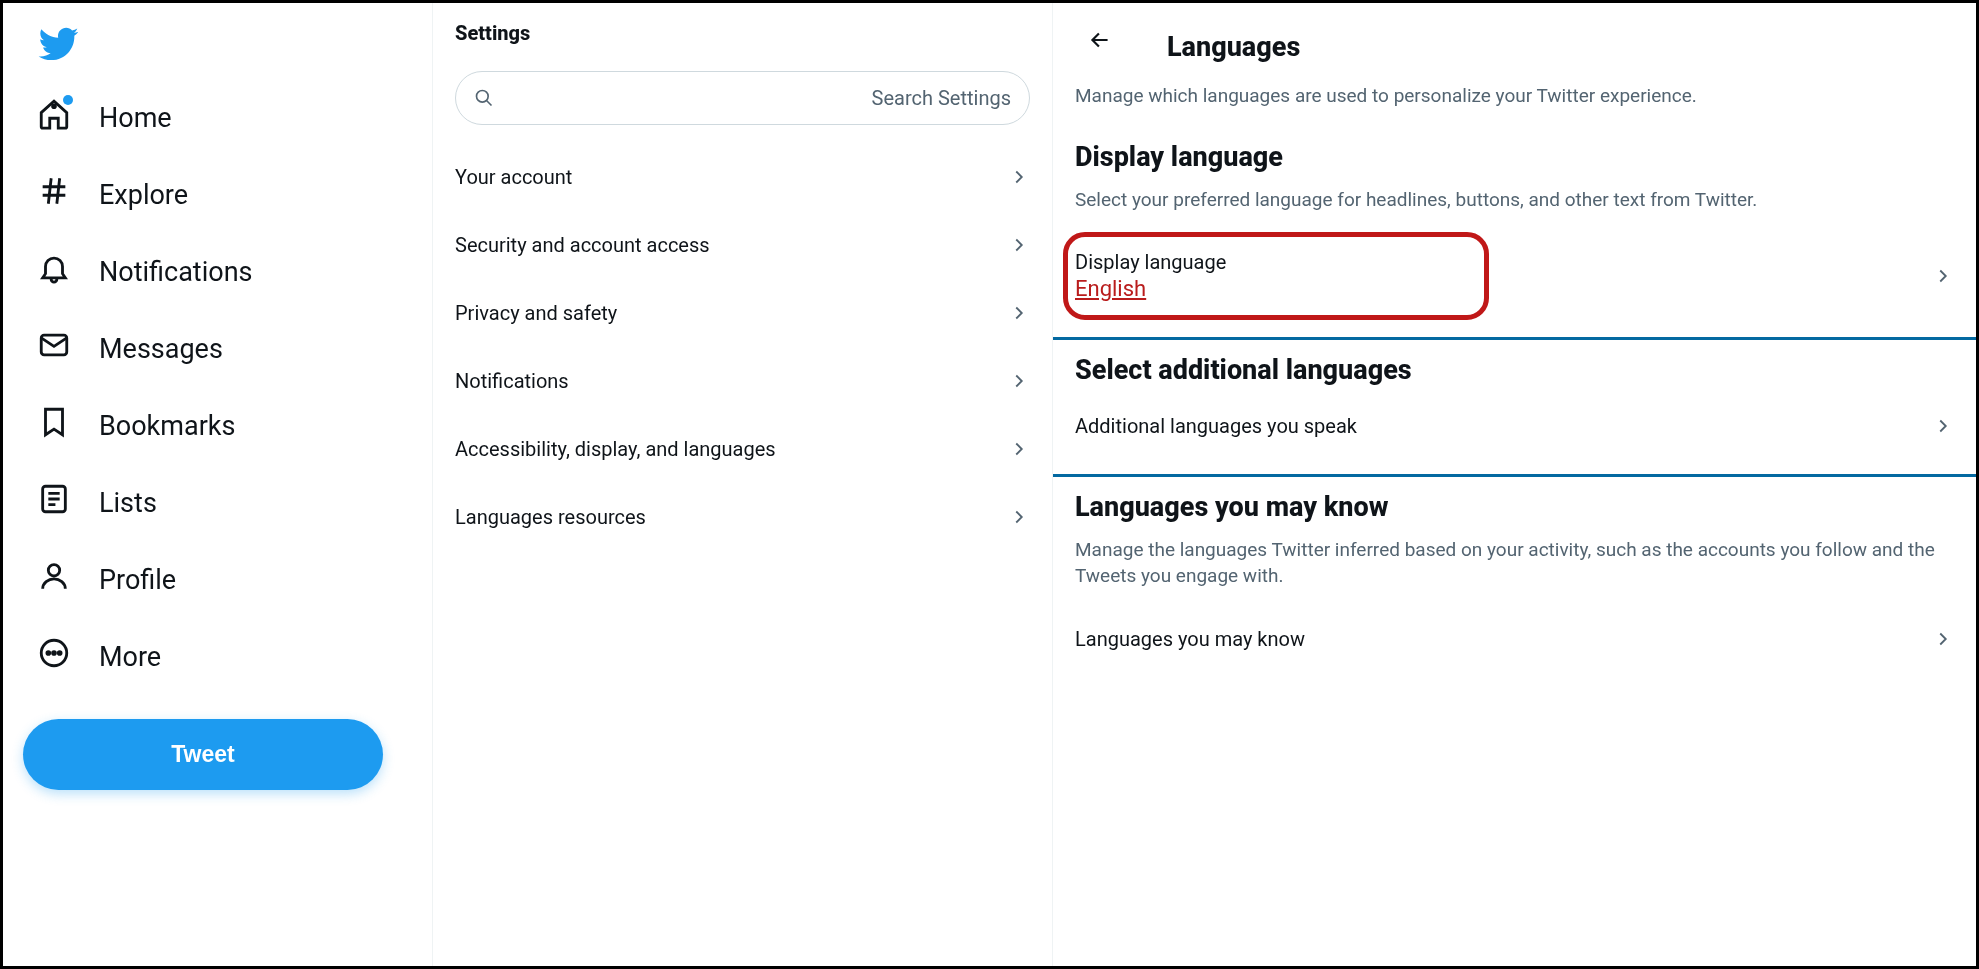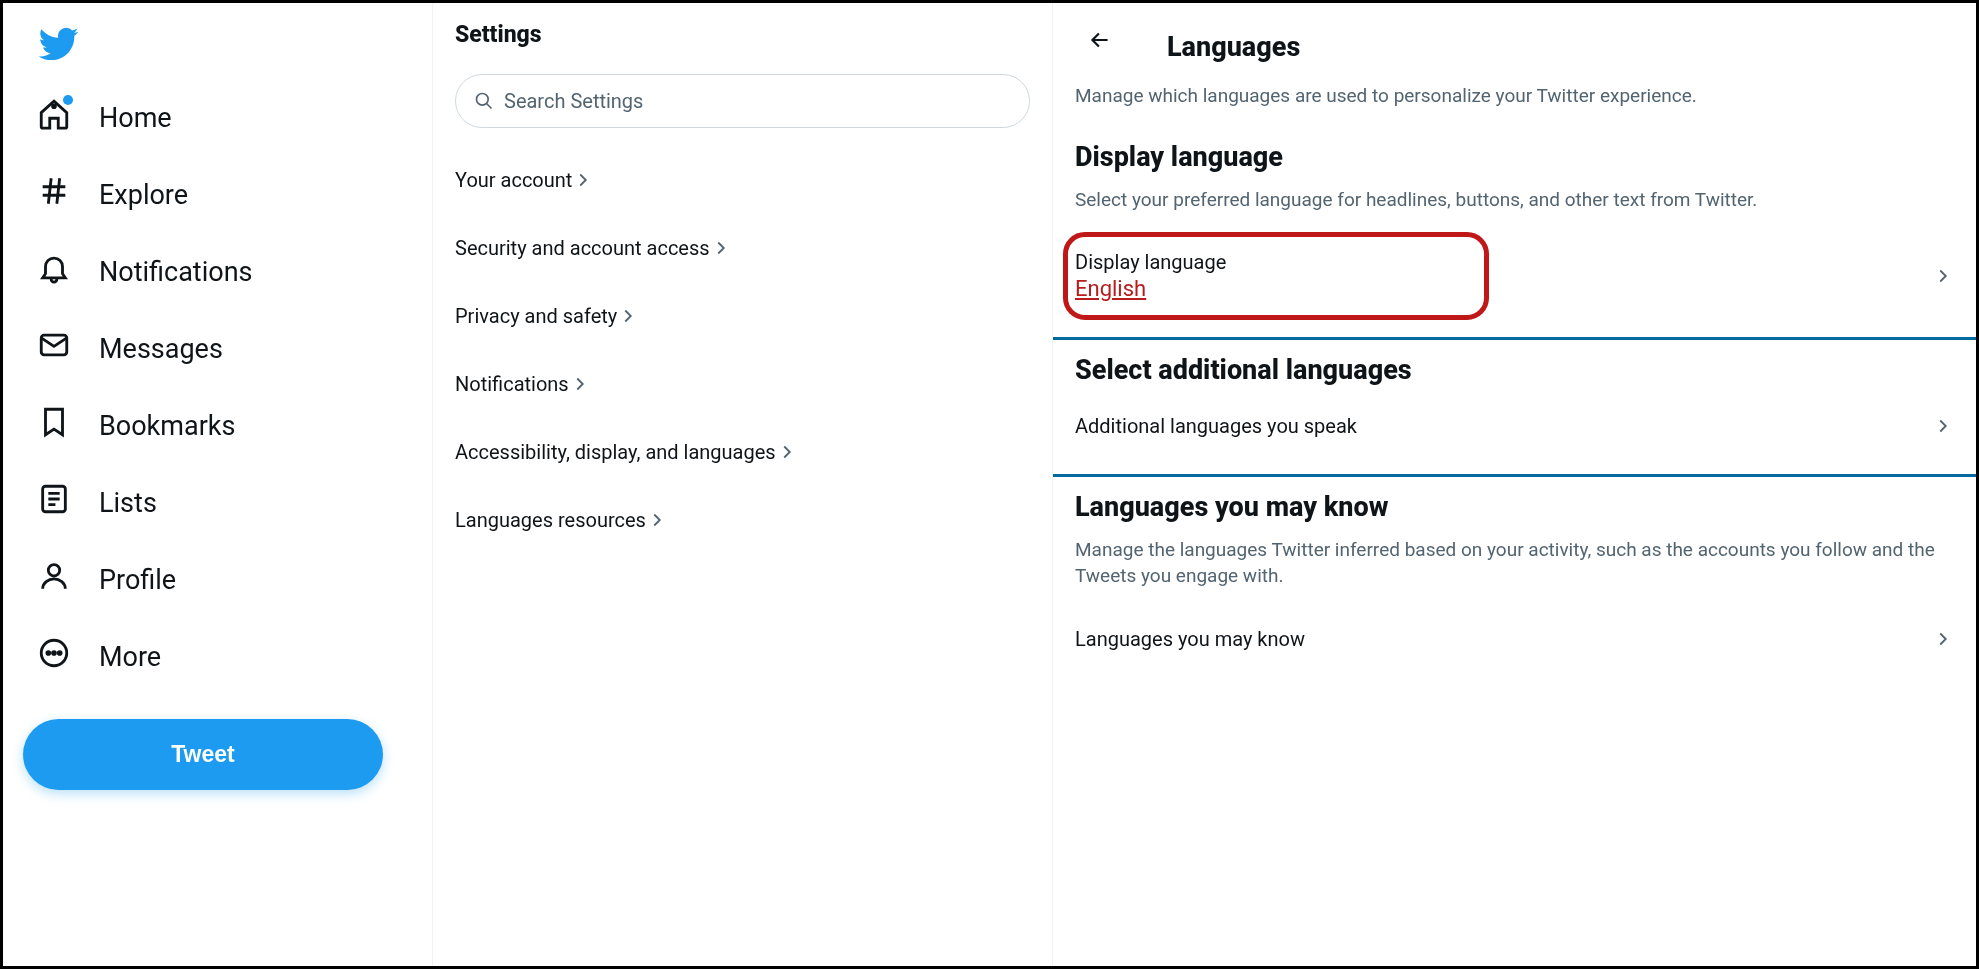--- a/index.html
+++ b/index.html
@@ -7,24 +7,24 @@
     
     .sidebar { width: 430px; border-right: 1px solid #eff3f4; padding: 10px 0 20px 20px; display: flex; flex-direction: column; }
     .logo-wrap { padding: 10px 14px; }
     .nav-item { display: flex; align-items: center; gap: 28px; padding: 18px 14px; cursor: pointer; font-size: 27px; font-weight: 400; color: #0f1419; border-radius: 9999px; width: fit-content; }
     .nav-item svg { width: 34px; height: 34px; flex-shrink: 0; }
     .home-badge { position: relative; }
     .home-badge::after { content: ''; position: absolute; top: -2px; right: -2px; width: 10px; height: 10px; background: #1d9bf0; border-radius: 50%; }
     .tweet-btn { background: #1d9bf0; color: #fff; border: none; font-size: 23px; font-weight: 700; padding: 22px 0; border-radius: 9999px; width: 360px; margin-top: 24px; cursor: pointer; box-shadow: 0 4px 12px rgba(29,155,240,0.3); }
     
     .settings-col { width: 620px; border-right: 1px solid #eff3f4; }
-    .settings-col h1 { font-size: 23px; font-weight: 800; padding: 18px 22px; }
+    .settings-col h1 { font-size: 20px; font-weight: 800; padding: 18px 22px; }
     .search-wrap { padding: 8px 22px 18px; }
-    .search-pill { border: 1px solid #cfd9de; border-radius: 9999px; display: flex; align-items: center; justify-content: flex-start; gap: 10px; padding: 14px 18px; color: #536471; font-size: 20px; }
-    .settings-item { display: flex; align-items: center; justify-content: flex-start; padding: 22px 22px; font-size: 20px; color: #0f1419; cursor: pointer; }
+    .search-pill { border: 1px solid #cfd9de; border-radius: 9999px; display: flex; align-items: center; justify-content: space-between; gap: 10px; padding: 14px 18px; color: #536471; font-size: 20px; }
+    .settings-item { display: flex; align-items: center; justify-content: space-between; padding: 22px 22px; font-size: 20px; color: #0f1419; cursor: pointer; }
     .chev { color: #536471; }
     
     .content-col { flex: 1; display: flex; flex-direction: column; }
     .content-header { display: flex; align-items: flex-end; gap: 44px; padding: 14px 24px; }
     .content-header h1 { font-size: 27px; font-weight: 800; }
     .back-btn { width: 46px; height: 46px; display: flex; align-items: center; justify-content: center; border-radius: 50%; cursor: pointer; }
     .desc { color: #536471; font-size: 19px; padding: 6px 22px 18px; line-height: 1.35; }
     .section-h { font-size: 27px; font-weight: 800; padding: 14px 22px 8px; }
     .row { display: flex; align-items: center; justify-content: space-between; padding: 20px 22px; cursor: pointer; border-bottom: 1px solid #eff3f4; }
     .row.no-border { border-bottom: none; }

